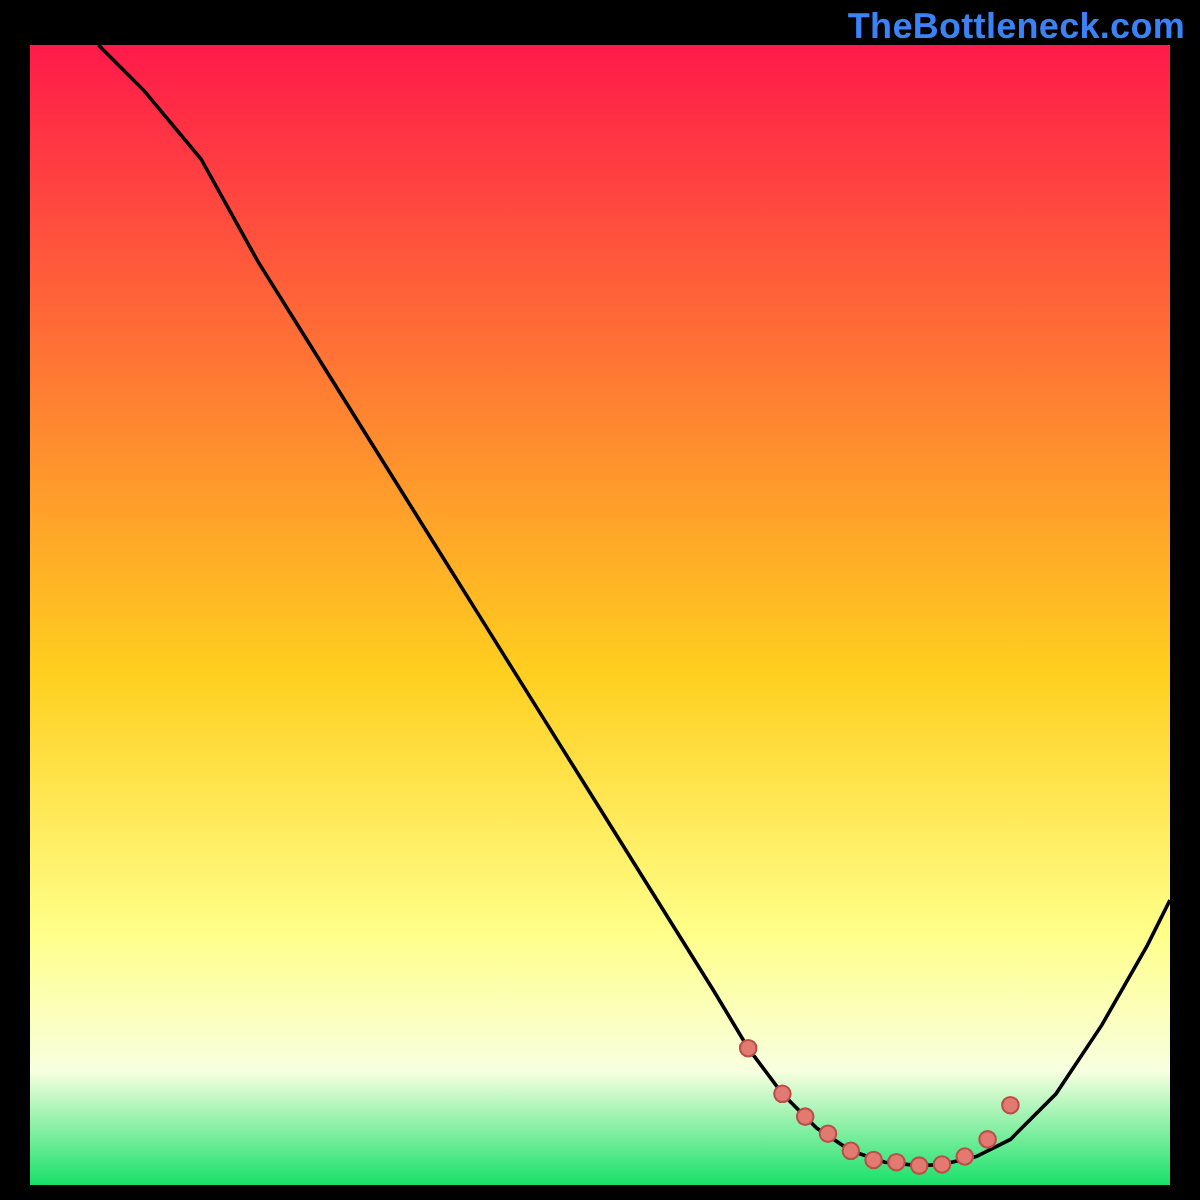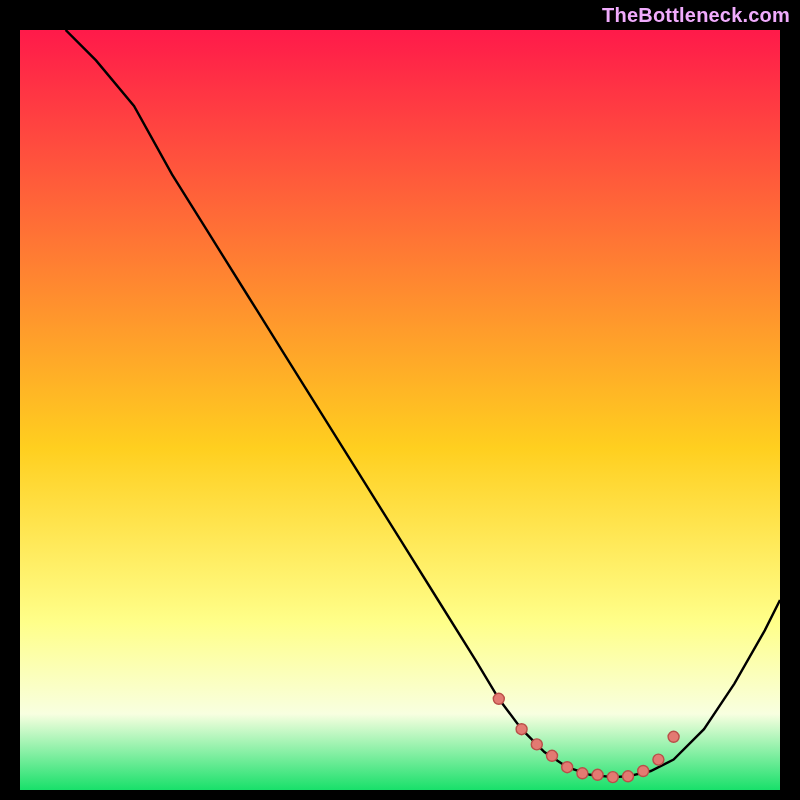--- a/index.html
+++ b/index.html
@@ -13,22 +13,22 @@
   }
   .stage {
     position: relative;
     width: 800px;
     height: 800px;
   }
   .watermark {
     position: absolute;
     top: 4px;
     right: 10px;
-    color: #f0abfc;
-    font-size: 20px;
+    color: #3b82f6;
+    font-size: 24px;
     font-weight: 600;
     letter-spacing: 0.2px;
     user-select: none;
   }
   .plot {
     position: absolute;
     left: 20px;
     top: 30px;
     width: 760px;
     height: 760px;

